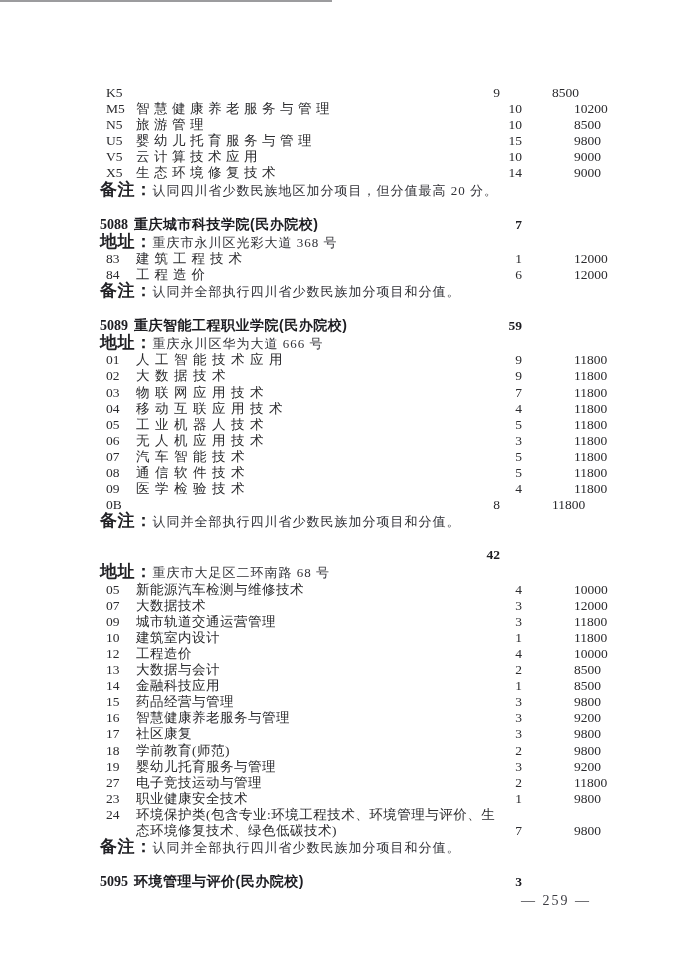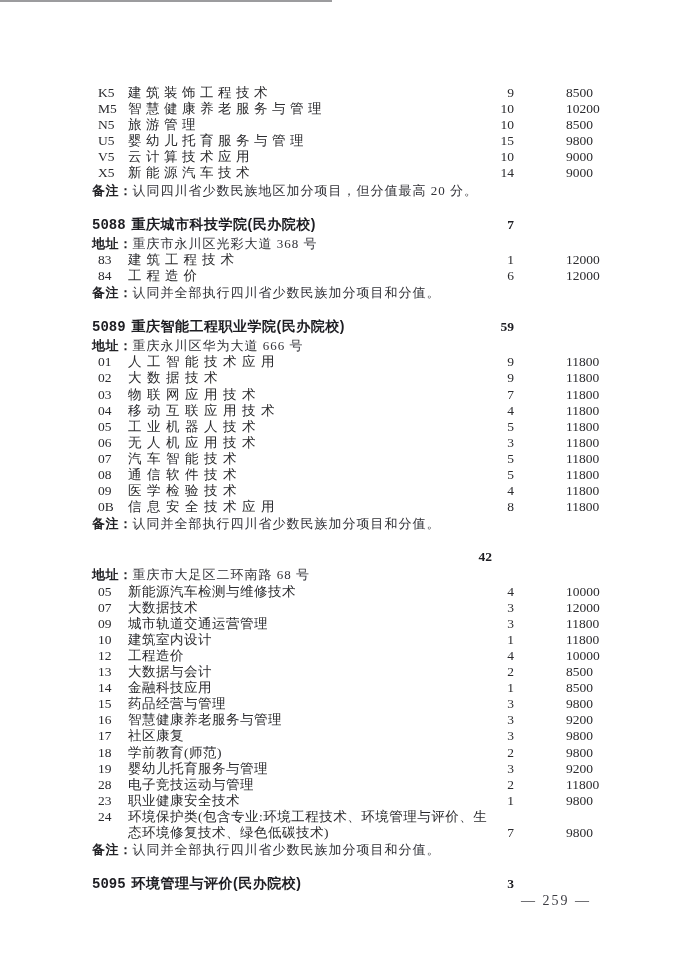--- a/index.html
+++ b/index.html
@@ -6,38 +6,38 @@
   .page{
     position:relative;width:680px;height:961px;background:#ffffff;
     overflow:hidden;margin:0 auto;
     font-family:"Liberation Serif","DejaVu Serif",serif;
     color:#2b2b2e;
   }
   .scan-artifact{
     position:absolute;top:0;left:0;width:332px;height:2px;
     background:#4a4a4f;opacity:.55;
   }
-  .content{position:absolute;left:92px;top:80px;width:482px;padding-top:5px;}
+  .content{position:absolute;left:100px;top:80px;width:482px;padding-top:5px;}
   .section{margin-top:16px;}
   .section:first-of-type{margin-top:0;}
 
   .heading{
     display:grid;grid-template-columns:1fr 22px 60px;
     align-items:baseline;line-height:17px;margin-bottom:1px;
     font-weight:700;color:#1d1d22;
   }
-  .h-code{font-family:Liberation Mono, monospace;font-size:14px;font-weight:700;}
+  .h-code{font-family:Liberation Serif, serif;font-size:14px;font-weight:700;}
   .h-name{font-family:"Liberation Sans","DejaVu Sans",sans-serif;font-size:14px;font-weight:700;letter-spacing:.5px;margin-left:6px;}
   .h-count{font-size:13.5px;text-align:right;font-weight:700;}
 
   .addr{line-height:16.1px;}
   .remark{line-height:16.2px;}
   .lbl{
     font-family:"Liberation Sans","DejaVu Sans",sans-serif;
-    font-weight:700;font-size:13px;color:#222226;letter-spacing:.5px;
+    font-weight:700;font-size:17px;color:#222226;letter-spacing:.5px;
   }
   .addr-text,.remark-text{
     font-size:13px;letter-spacing:1px;color:#303036;
   }
 
   .rows{width:100%;}
   .row{
     display:grid;grid-template-columns:30px 1fr 22px 60px;
     padding-left:6px;line-height:16.1px;font-size:13.5px;
     align-items:start;
@@ -63,21 +63,20 @@
 <body>
 
 <div class="page">
   <div class="scan-artifact"></div>
   <div class="content" id="sections">
       <section class="section">
 
     <div class="rows">
           <div class="row">
     <span class="code">K5</span>
-    <span class="course-name">建筑装饰工程技术</span>
     <span class="count">9</span>
     <span class="fee">8500</span>
   </div>
           <div class="row">
     <span class="code">M5</span>
     <span class="course-name">智慧健康养老服务与管理</span>
     <span class="count">10</span>
     <span class="fee">10200</span>
   </div>
           <div class="row">
@@ -93,21 +92,21 @@
     <span class="fee">9800</span>
   </div>
           <div class="row">
     <span class="code">V5</span>
     <span class="course-name">云计算技术应用</span>
     <span class="count">10</span>
     <span class="fee">9000</span>
   </div>
           <div class="row">
     <span class="code">X5</span>
-    <span class="course-name">新能源汽车技术</span>
+    <span class="course-name">生态环境修复技术</span>
     <span class="count">14</span>
     <span class="fee">9000</span>
   </div>
         </div>
     <div class="remark">
       <span class="lbl">备注：</span><span class="remark-text">认同四川省少数民族地区加分项目，但分值最高 20 分。</span>
     </div>
   </section>
       <section class="section">
     <div class="heading">
@@ -195,21 +194,20 @@
     <span class="fee">11800</span>
   </div>
           <div class="row">
     <span class="code">09</span>
     <span class="course-name">医学检验技术</span>
     <span class="count">4</span>
     <span class="fee">11800</span>
   </div>
           <div class="row">
     <span class="code">0B</span>
-    <span class="course-name">信息安全技术应用</span>
     <span class="count">8</span>
     <span class="fee">11800</span>
   </div>
         </div>
     <div class="remark">
       <span class="lbl">备注：</span><span class="remark-text">认同并全部执行四川省少数民族加分项目和分值。</span>
     </div>
   </section>
       <section class="section">
     <div class="heading">
@@ -286,21 +284,21 @@
     <span class="count">2</span>
     <span class="fee">9800</span>
   </div>
           <div class="row">
     <span class="code">19</span>
     <span class="course-name">婴幼儿托育服务与管理</span>
     <span class="count">3</span>
     <span class="fee">9200</span>
   </div>
           <div class="row">
-    <span class="code">28</span>
+    <span class="code">27</span>
     <span class="course-name">电子竞技运动与管理</span>
     <span class="count">2</span>
     <span class="fee">11800</span>
   </div>
           <div class="row">
     <span class="code">23</span>
     <span class="course-name">职业健康安全技术</span>
     <span class="count">1</span>
     <span class="fee">9800</span>
   </div>

